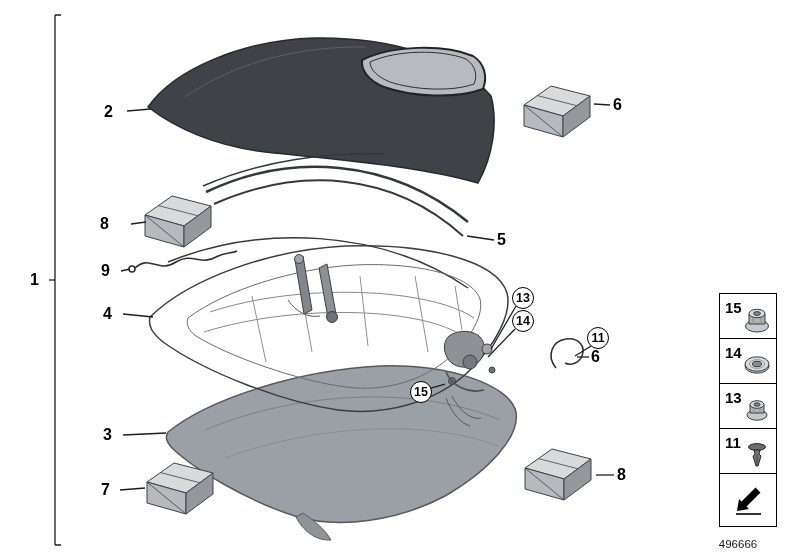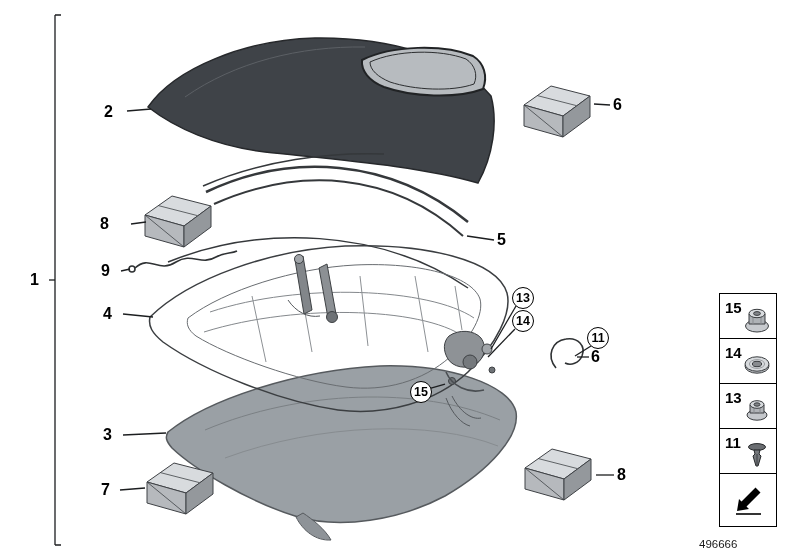--- a/index.html
+++ b/index.html
@@ -43,21 +43,21 @@
     justify-content:space-between;
     padding:2px 4px 2px 5px;
   }
   .legend-cell:first-child { margin-top:0; }
   .legend-cell.tall { height:54px; justify-content:center; }
   .legend-num { font-weight:bold; font-size:15px; align-self:flex-start; margin-top:3px; }
   .legend-icon { display:block; align-self:flex-end; margin-bottom:2px; }
   .legend-icon svg { display:block; }
   .drawing-number {
     position:absolute; left:699px; top:538px; width:78px;
-    text-align:left; font-size:11.5px; color:#1a1a1a;
+    text-align:center; font-size:11.5px; color:#1a1a1a;
   }
 </style>
 </head>
 <body>
 
 <div class="stage">
 
   <svg class="art" width="800" height="560" viewBox="0 0 800 560">
     <defs>
       <g id="carton" stroke="#3f4246" stroke-width="1" stroke-linejoin="round">

